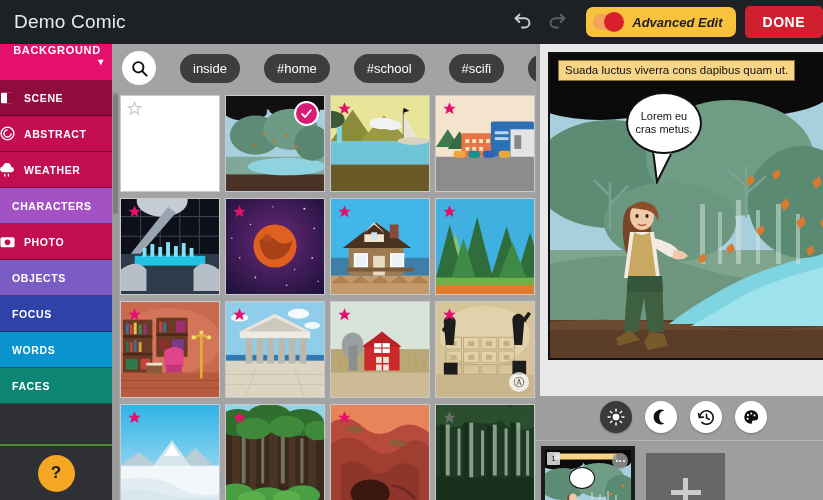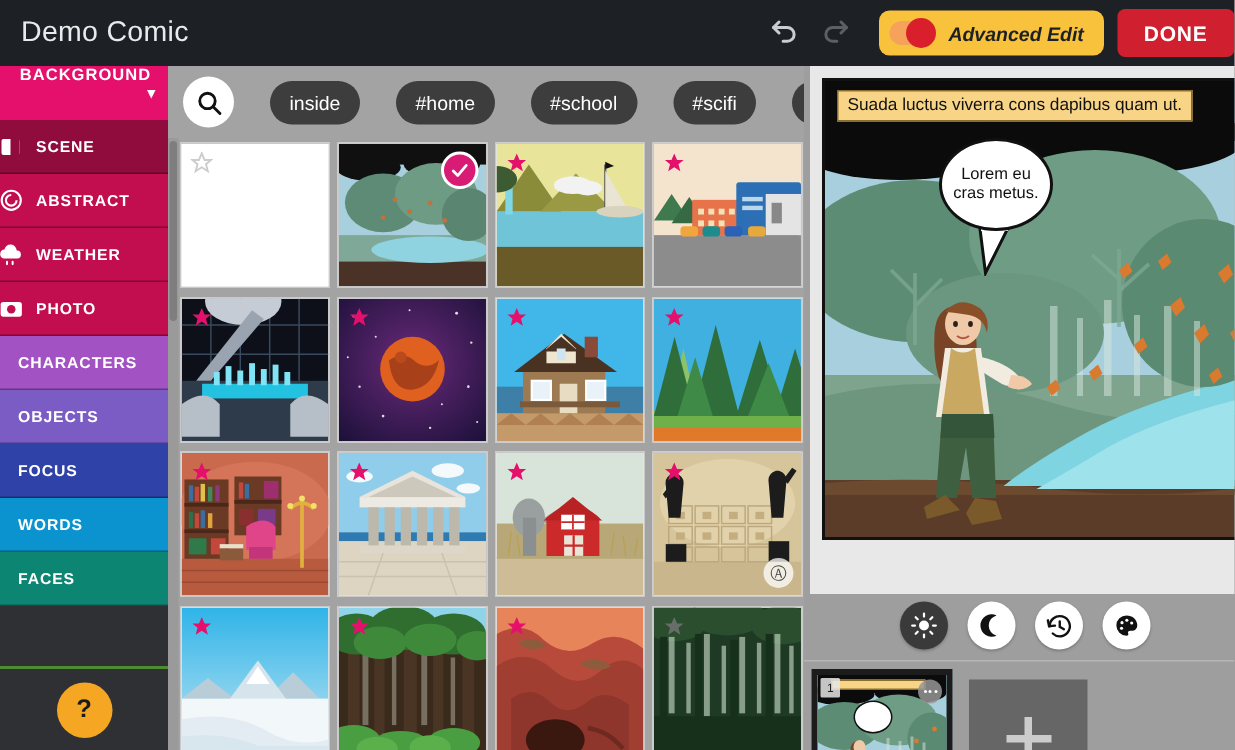--- a/index.html
+++ b/index.html
@@ -290,32 +290,32 @@
       <span class="ico">
         <svg width="18" height="18" viewBox="0 0 24 24" fill="#fff">
             <path d="M6 15a4 4 0 0 1 .6-7.9A5.5 5.5 0 0 1 17.5 8 3.5 3.5 0 0 1 18 15z"></path>
             <rect x="8" y="17" width="1.8" height="4" rx="1"></rect>
             <rect x="13" y="17" width="1.8" height="4" rx="1"></rect>
           </svg>
       </span>
       <span class="lbl">WEATHER</span>
     </div>
 
+    <div class="side-item noicon" style="background:#a352c4">
+      <span class="lbl">CHARACTERS</span>
+    </div>
+
     <div class="side-item" style="background:#c20d4e">
       <span class="ico">
         <svg width="17" height="17" viewBox="0 0 24 24" fill="#fff">
             <rect x="2" y="6" width="20" height="14" rx="2.5"></rect>
             <circle cx="12" cy="13" r="4" fill="#c20d4e"></circle>
           </svg>
       </span>
       <span class="lbl">PHOTO</span>
-    </div>
-
-    <div class="side-item noicon" style="background:#a352c4">
-      <span class="lbl">CHARACTERS</span>
     </div>
     <div class="side-item noicon" style="background:#7b5bc4">
       <span class="lbl">OBJECTS</span>
     </div>
     <div class="side-item noicon" style="background:#2f42a8">
       <span class="lbl">FOCUS</span>
     </div>
     <div class="side-item noicon" style="background:#0b93cf">
       <span class="lbl">WORDS</span>
     </div>

